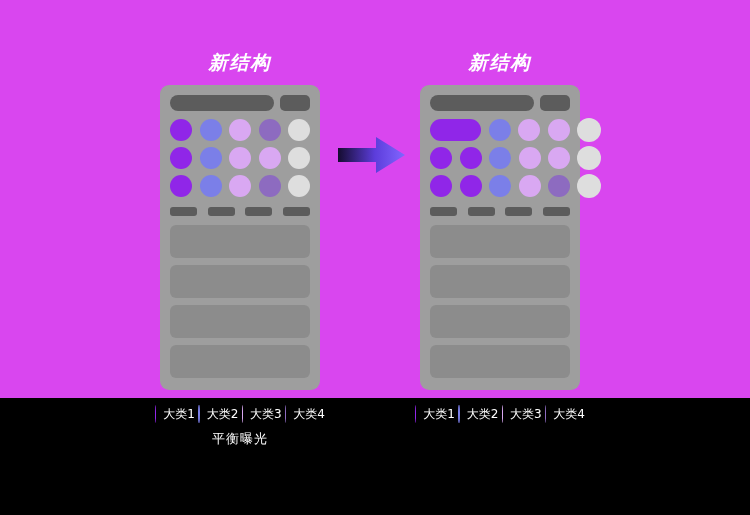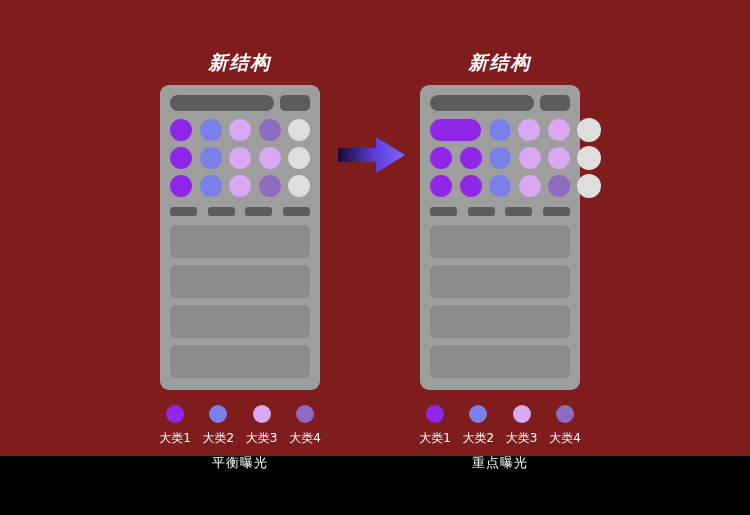--- a/index.html
+++ b/index.html
@@ -1,18 +1,18 @@
 <!DOCTYPE html>
 <html style="--cat1: #9026E8; --cat2: #7B7FE8; --cat3: #D9A8F2; --cat4: #8D6BC0; --gray: #DEDEDE; --panel: #9E9E9E; --bar_dark: #5C5C5C; --card: #8C8C8C; --arrow_start: #150C30; --arrow_mid: #5C3DDB; --arrow_end: #8266FF;"><head>
 <meta charset="utf-8">
 <style>
   html,body { margin:0; padding:0; background:#000; }
   body { width:750px; height:515px; overflow:hidden;
          font-family:"DejaVu Sans","Liberation Sans",sans-serif; }
-  .stage { position:relative; width:750px; height:456px; background:#7f1d1d; }
+  .stage { position:relative; width:750px; height:398px; background:#d946ef; }
 
   .group { position:absolute; top:40px; width:160px; }
   .group.left  { left:160px; }
   .group.right { left:420px; }
 
   .title { height:45px; display:flex; align-items:center; justify-content:center;
            color:#fff; font-size:19px; font-weight:bold; font-style:italic;
            letter-spacing:2px; }
 
   .panel { position:relative; width:160px; height:305px;
@@ -31,21 +31,21 @@
   .chips { margin-top:10px; display:flex; justify-content:space-between; }
   .chip  { width:27px; height:9px; border-radius:3px; background:var(--bar_dark); }
 
   .cards { margin-top:9px; display:flex; flex-direction:column; gap:7px; }
   .card  { height:33px; border-radius:6px; background:var(--card); }
 
   .outside-dot { position:absolute; width:24px; height:24px; border-radius:50%;
                  left:157px; }
 
   .legend { margin:15px -5px 0; display:flex; justify-content:space-between; }
-  .legend-item { width:40px; display:flex; flex-direction:column;
+  .legend-item { width:40px; display:flex; flex-direction:row;
                  align-items:center; gap:7px; }
   .legend-dot { width:18px; height:18px; border-radius:50%; }
   .legend-label { color:#fff; font-size:12px; white-space:nowrap; }
 
   .caption { margin-top:7px; text-align:center; color:#fff; font-size:13px;
              letter-spacing:1px; }
 
   .arrow-wrap { position:absolute; left:338px; top:130px; width:70px; height:50px; }
 </style>
 </head>
@@ -188,16 +188,15 @@
         </div>
         <div class="legend-item">
           <div class="legend-dot" style="background: rgb(217, 168, 242);"></div>
           <div class="legend-label">大类3</div>
         </div>
         <div class="legend-item">
           <div class="legend-dot" style="background: rgb(141, 107, 192);"></div>
           <div class="legend-label">大类4</div>
         </div>
       </div>
-    <div class="caption">重点曝光</div>
   </div>
 
 </div>
 
 </body></html>

